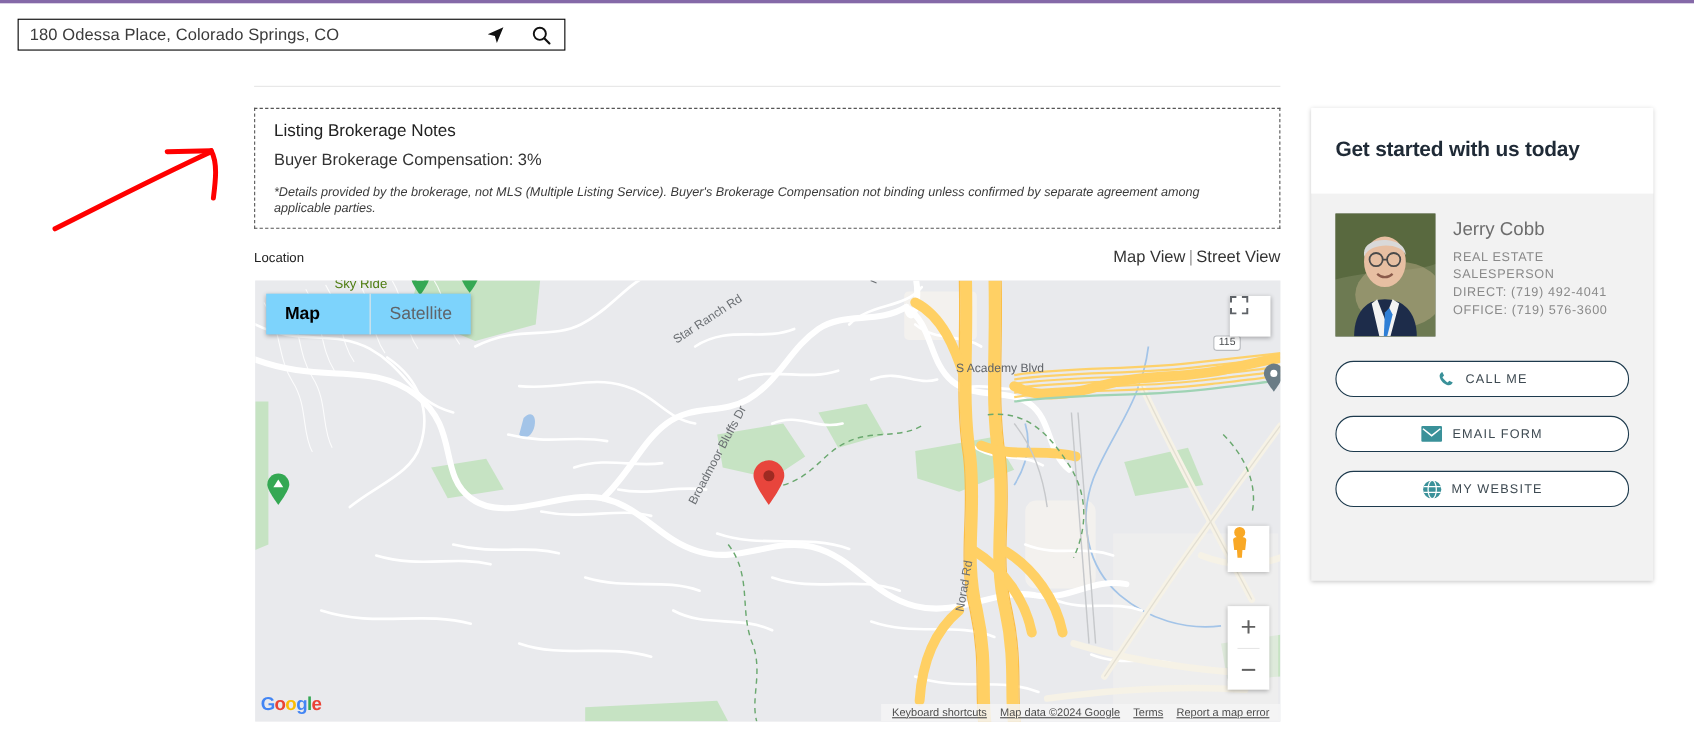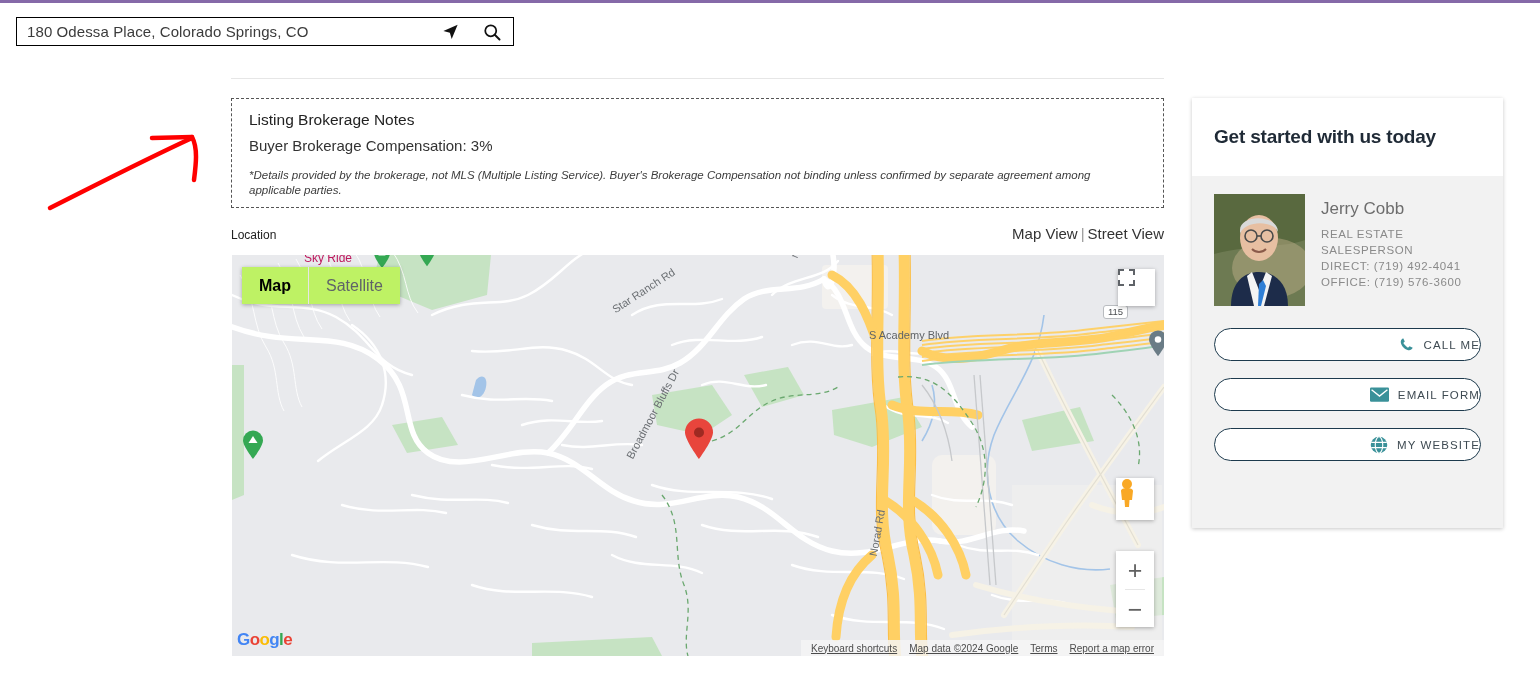--- a/index.html
+++ b/index.html
@@ -62,21 +62,21 @@
     font-size:9.5px;color:#4a4d50;padding:1px 4px;line-height:10px;
   }
   .pin{
     position:absolute;width:30px;height:42px;
   }
   .parkpin{position:absolute;width:22px;height:30px;}
 
   .mapctl{position:absolute;background:#fff;box-shadow:0 1px 4px rgba(0,0,0,.3);cursor:pointer;}
   .mtoggle{
     position:absolute;left:10px;top:12px;height:37px;display:flex;
-    background:#bef264;box-shadow:0 1px 4px rgba(0,0,0,.3);
+    background:#7dd3fc;box-shadow:0 1px 4px rgba(0,0,0,.3);gap:28px;
   }
   .mtoggle div{display:flex;align-items:center;padding:0 17px;font-size:16px;cursor:pointer;}
   .mtoggle .on{color:#000;font-weight:bold;}
   .mtoggle .off{color:#5f6368;border-left:1px solid #e6e6e6;}
 
   .fsbtn{right:9px;top:14px;width:37px;height:37px;display:flex;align-items:center;justify-content:center;}
   .pegman{right:10px;top:223px;width:38px;height:42px;display:flex;align-items:center;justify-content:center;}
   .zoombox{right:10px;top:296px;width:38px;height:76px;}
   .zoombox .zb{height:38px;display:flex;align-items:center;justify-content:center;cursor:pointer;}
   .zoombox .zline{height:1px;background:#e6e6e6;margin:0 9px;}
@@ -111,21 +111,21 @@
   }
   .era{position:absolute;right:27px;top:-3px;width:61px;height:80px;}
   .agent{display:flex;padding:18px 0 0 22px;}
   .photo{width:91px;height:112px;overflow:hidden;background:#5d6b4c;position:relative;flex:none;}
   .agent-info{padding-left:16px;padding-top:4px;}
   .agent-name{font-size:17px;color:#6d6d6d;line-height:22px;}
   .agent-meta{font-size:11.5px;color:#8a8a8a;line-height:16px;letter-spacing:.6px;margin-top:6px;}
   .btns{padding:22px 22px 0 22px;}
   .pbtn{
     height:31px;border:1px solid #1d3a4d;border-radius:17px;background:#fff;
-    display:flex;align-items:center;justify-content:flex-end;margin-bottom:17px;cursor:pointer;
+    display:flex;align-items:center;justify-content:center;margin-bottom:17px;cursor:pointer;
   }
   .pbtn .lab{font-size:11.5px;color:#3e4a52;letter-spacing:1.1px;margin-left:9px;}
   .pbtn svg{display:block;}
 
   
   .arrow{position:absolute;left:40px;top:118px;width:185px;height:105px;pointer-events:none;}
 </style>
 </head>
 <body>
 
@@ -289,21 +289,21 @@
       <path d="M26 14 C42 40 38 66 52 88 C66 110 60 134 70 152"></path>
       <path d="M46 8 C62 34 58 60 72 82"></path>
       <path d="M64 4 C80 30 76 54 90 74"></path>
       <path d="M92 -2 C108 22 104 46 118 66"></path>
       <path d="M122 -4 C138 20 134 42 148 62"></path>
       <path d="M160 -4 C176 18 172 40 186 58"></path>
     </g>
   </svg>
 
   <div id="map-labels">
-      <div class="maplabel" style="left: 72px; top: -4px; font-size: 12px; color: #be185d; transform: rotate(0deg); transform-origin: left top;">Sky Ride</div>
+      <div class="maplabel" style="left: 72px; top: -4px; font-size: 12px; color: #4d7c0f; transform: rotate(0deg); transform-origin: left top;">Sky Ride</div>
       <div class="maplabel" style="left: 378px; top: 50px; font-size: 11px; color: rgb(107, 111, 115); transform: rotate(-33deg); transform-origin: left top;">Star Ranch Rd</div>
       <div class="maplabel" style="left: 556px; top: 0px; font-size: 11px; color: rgb(107, 111, 115); transform: rotate(-68deg); transform-origin: left top;">moor Bluffs Dr</div>
       <div class="maplabel" style="left: 637px; top: 74px; font-size: 11px; color: rgb(95, 99, 104); transform: rotate(0deg); transform-origin: left top;">S Academy Blvd</div>
       <div class="maplabel" style="left: 392px; top: 200px; font-size: 11px; color: rgb(107, 111, 115); transform: rotate(-62deg); transform-origin: left top;">Broadmoor Bluffs Dr</div>
       <div class="maplabel" style="left: 635px; top: 300px; font-size: 11px; color: rgb(107, 111, 115); transform: rotate(-80deg); transform-origin: left top;">Norad Rd</div>
     </div>
 
   <div id="map-shields">
       <div class="shield" style="left: 871px; top: 50px;">115</div>
       <div class="shield" style="left: 884px; top: 245px;">115</div>

